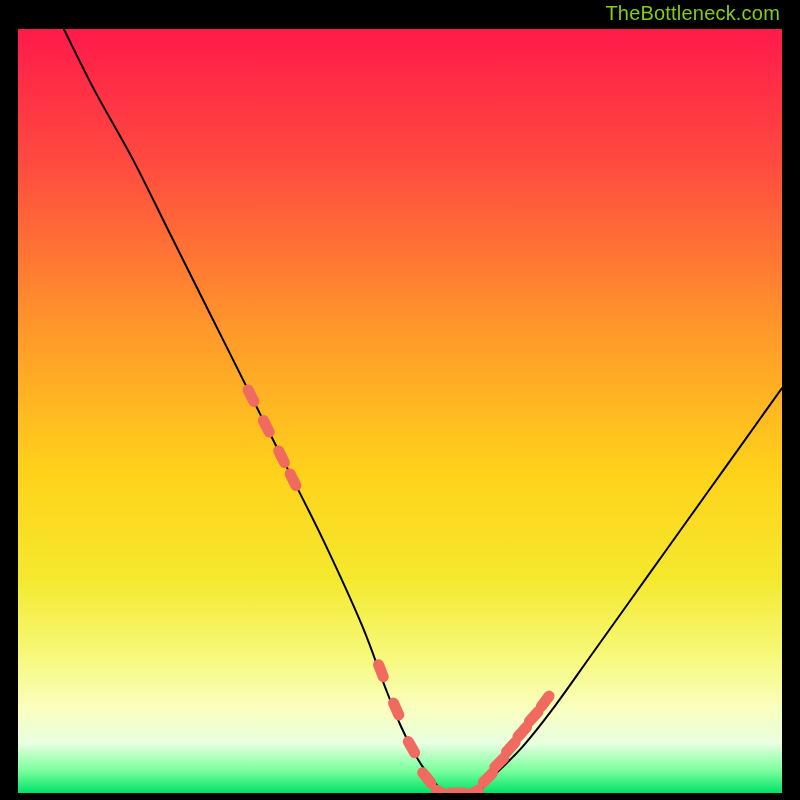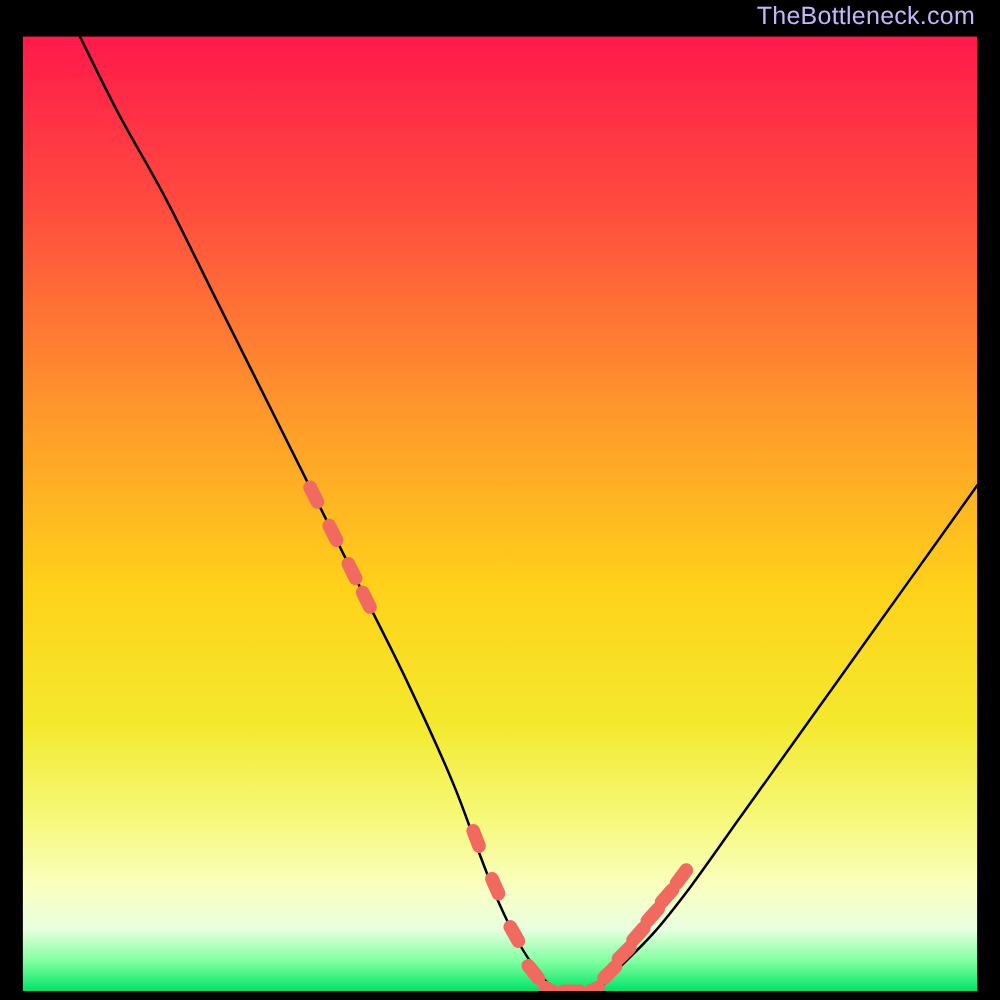--- a/index.html
+++ b/index.html
@@ -24,21 +24,21 @@
     left: 3px;
     top: 3px;
     width: 764px;
     height: 764px;
     overflow: hidden;
   }
   .watermark {
     position: absolute;
     top: 2px;
     right: 20px;
-    color: #c4b5fd;
+    color: #84cc16;
     font-size: 20px;
     font-weight: 500;
     letter-spacing: 0.2px;
   }
   svg { display: block; }
 </style>
 </head>
 <body>
 
 <div class="watermark">TheBottleneck.com</div>

